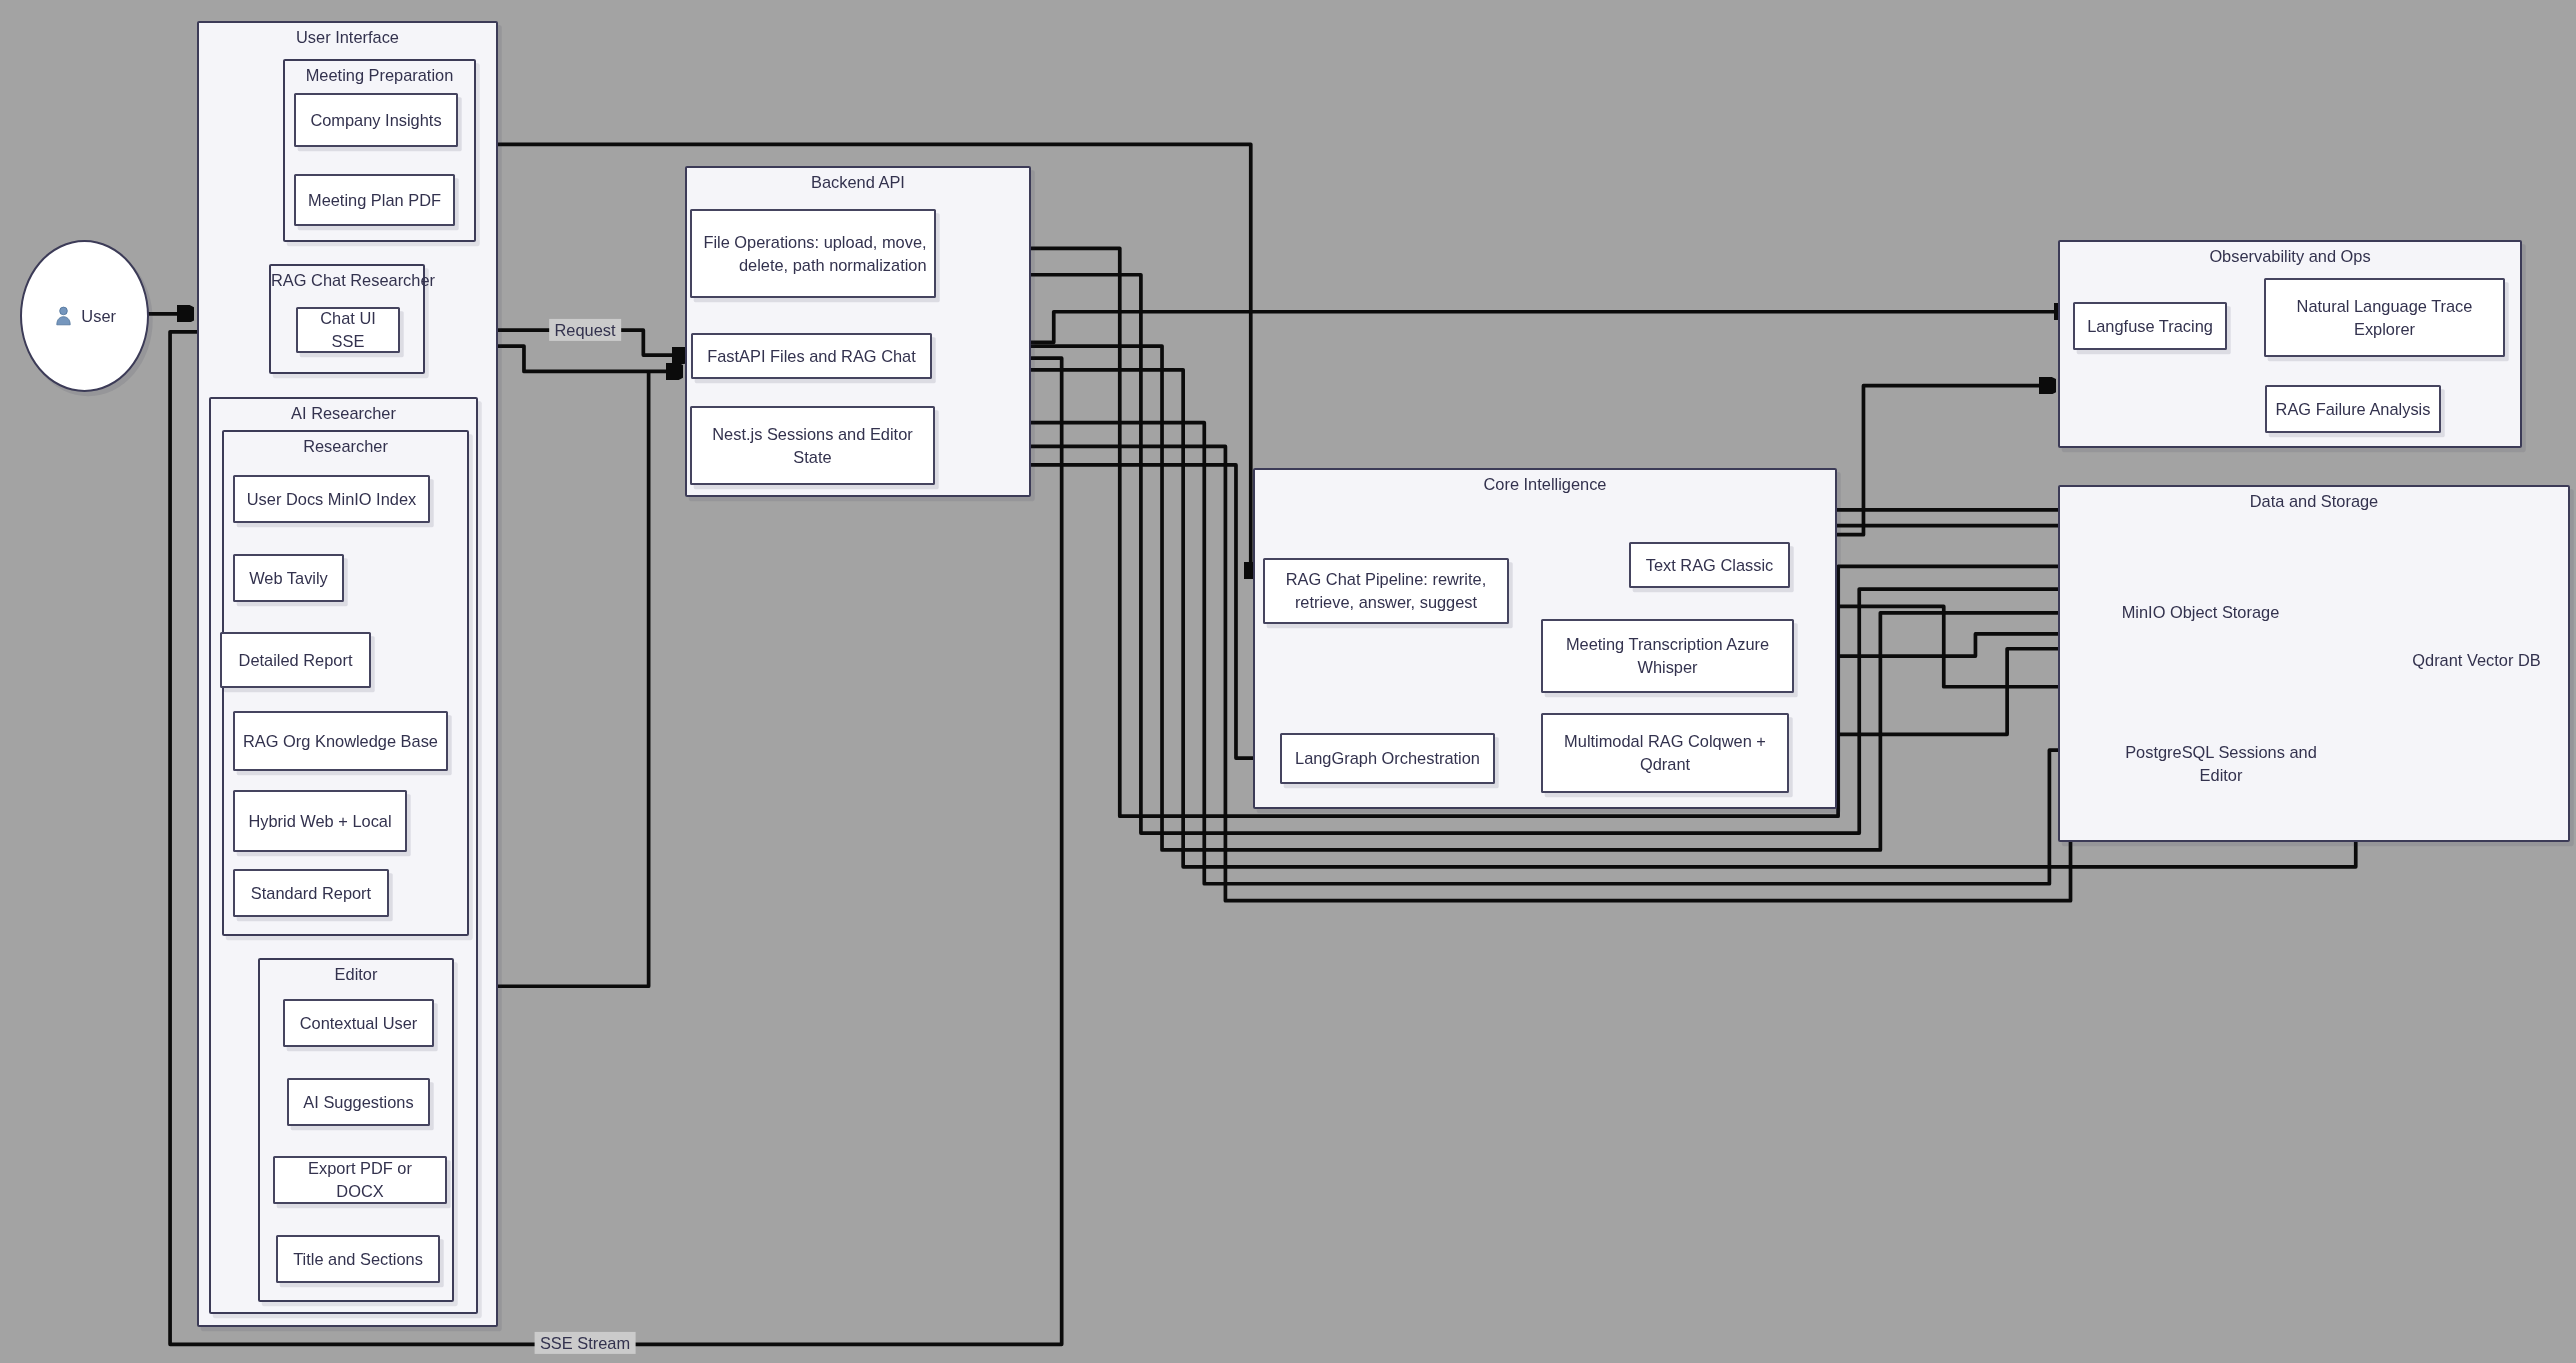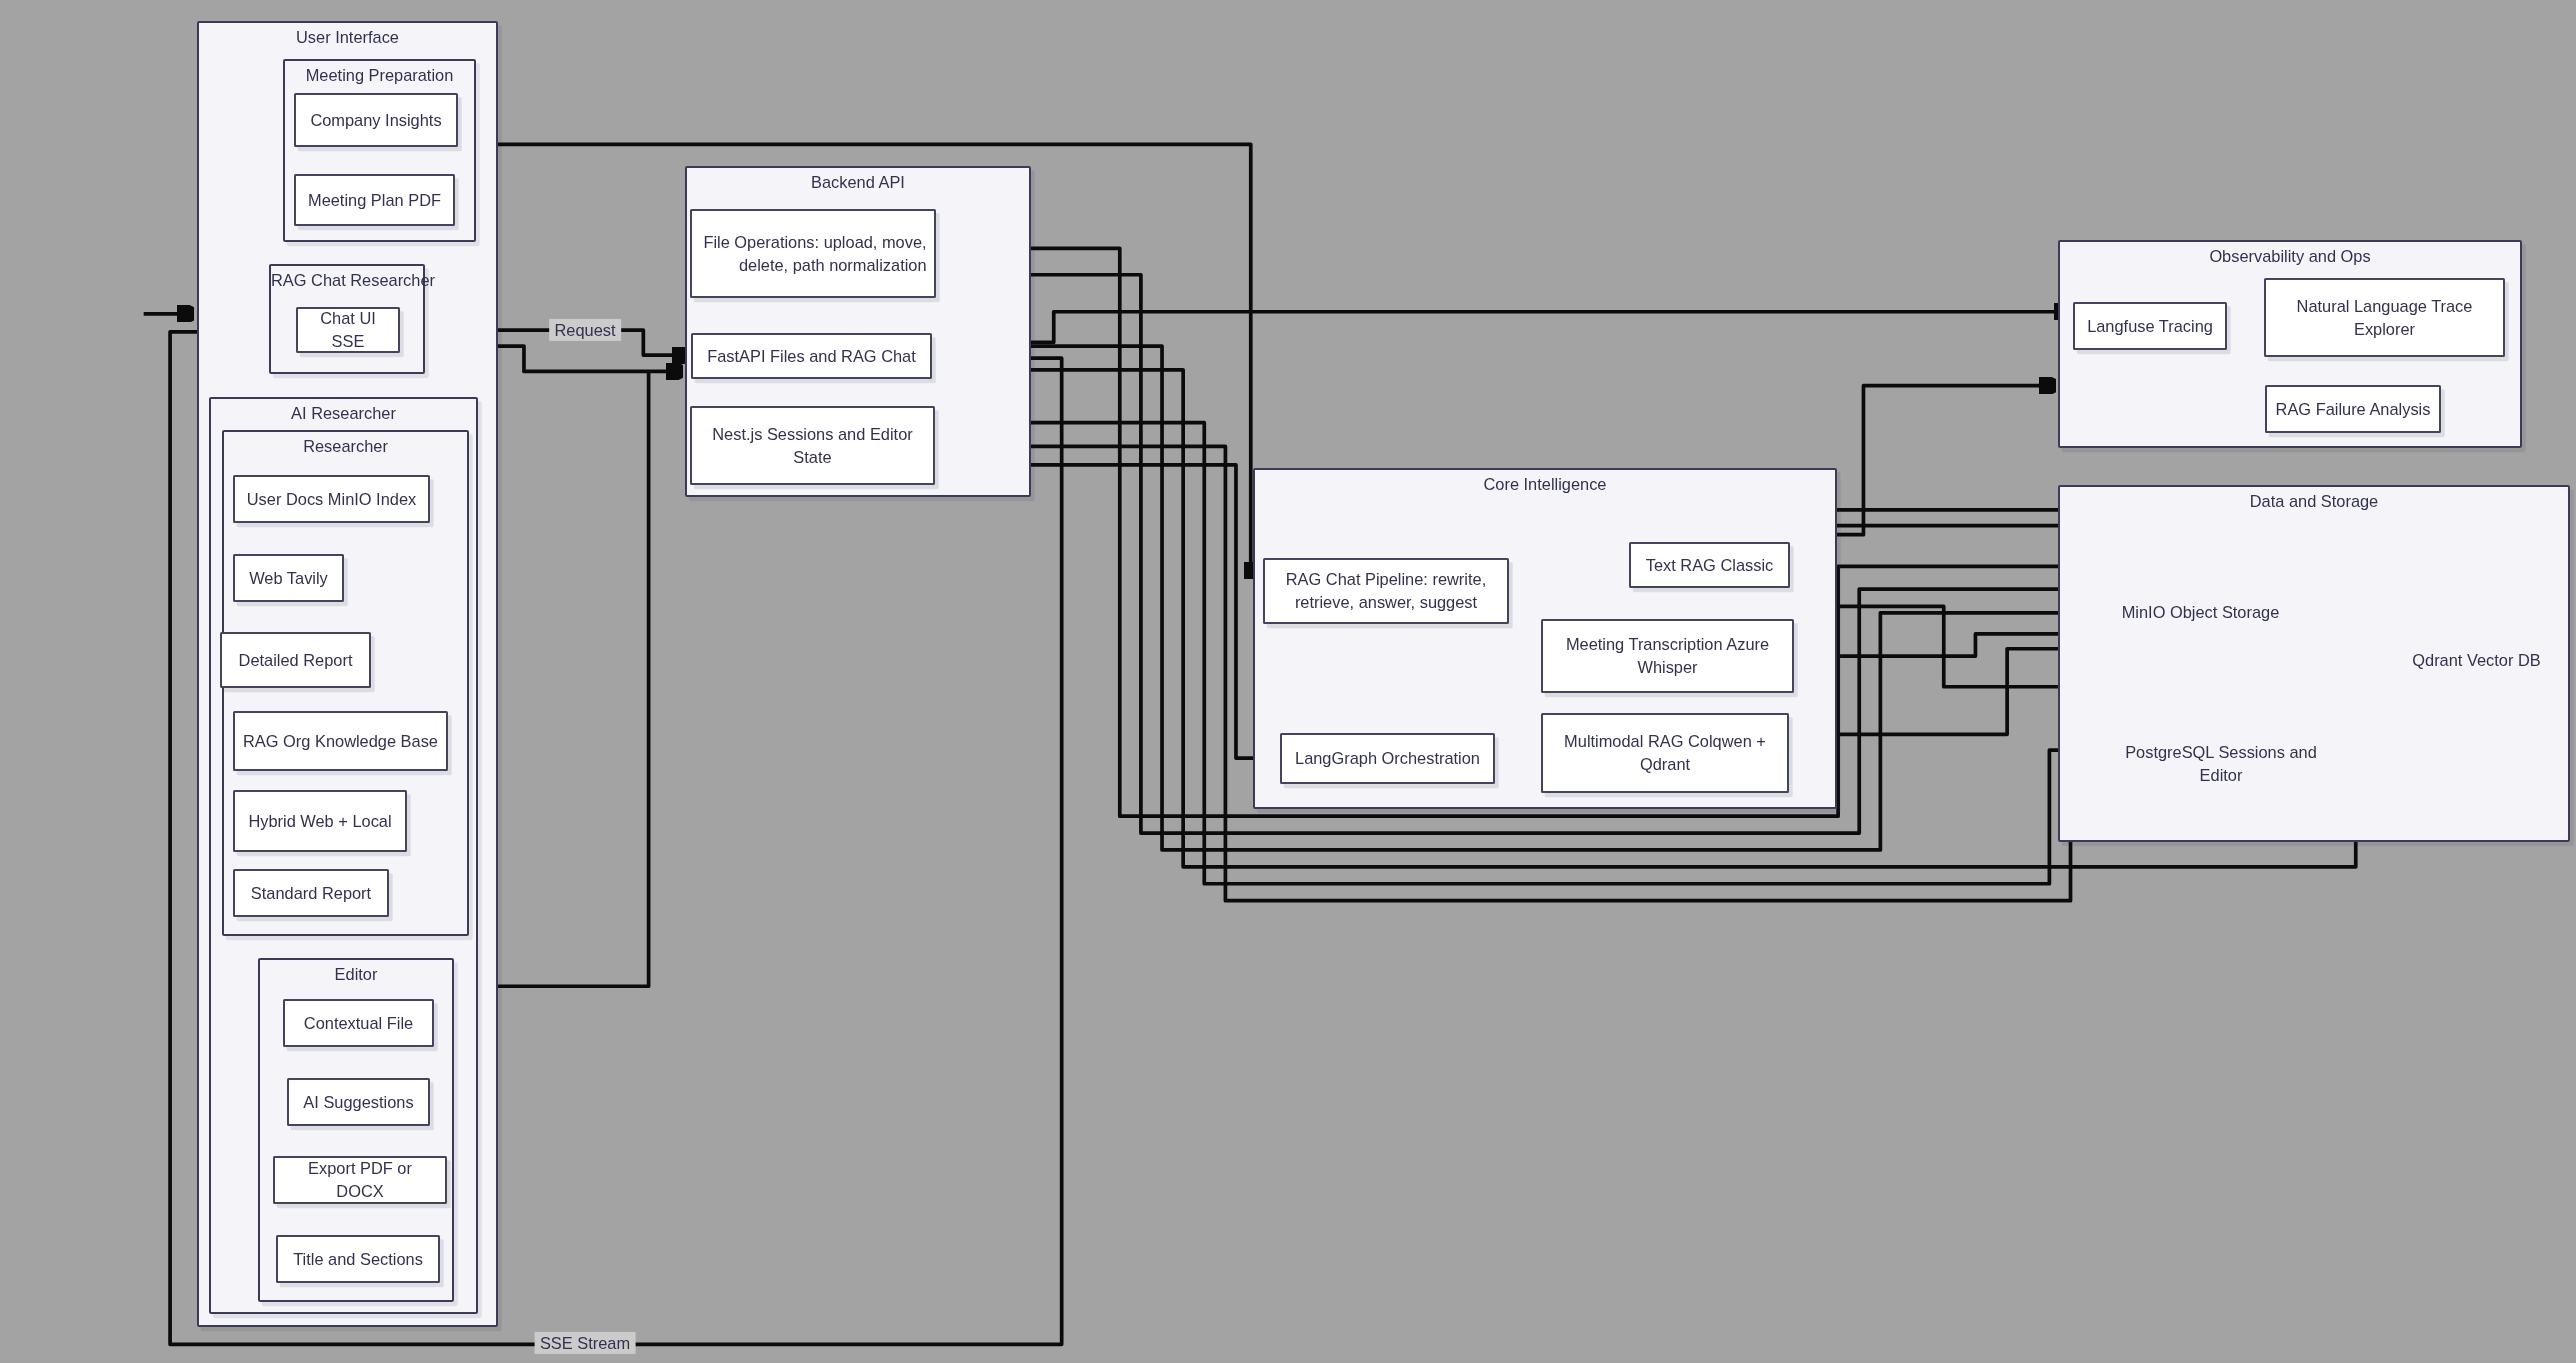--- a/index.html
+++ b/index.html
@@ -138,20 +138,27 @@
   </div>
 
   <div class="container" style="left:2058px;top:240px;width:460px;height:204px;">
     <div class="container-title">Observability and Ops</div>
   </div>
 
   <div class="container" style="left:2058px;top:485px;width:508px;height:353px;">
     <div class="container-title">Data and Storage</div>
   </div>
 
+  <div class="actor">
+    <svg viewBox="0 0 24 24" width="23" height="26.4" aria-hidden="true">
+      <circle cx="12" cy="6.5" r="4" fill="#7596bd" stroke="#4a6f96" stroke-width="0.8"></circle>
+      <path d="M5 21 C5 14.5 9 12.5 12 12.5 C15 12.5 19 14.5 19 21 Z" fill="#7596bd" stroke="#4a6f96" stroke-width="0.8"></path>
+    </svg>
+    <span>User</span>
+  </div>
 
   <div class="node" style="left:294px;top:93px;width:164px;height:54px;">
     <span>Company Insights</span>
   </div>
   <div class="node" style="left:294px;top:174px;width:161px;height:52px;">
     <span>Meeting Plan PDF</span>
   </div>
   <div class="node" style="left:296px;top:307px;width:104px;height:46px;">
     <span>Chat UI SSE</span>
   </div>
@@ -169,21 +176,21 @@
     <span>RAG Org Knowledge Base</span>
   </div>
   <div class="node" style="left:233px;top:790px;width:174px;height:62px;">
     <span>Hybrid Web + Local</span>
   </div>
   <div class="node" style="left:233px;top:869px;width:156px;height:48px;">
     <span>Standard Report</span>
   </div>
 
   <div class="node" style="left:283px;top:999px;width:151px;height:48px;">
-    <span>Contextual File</span>
+    <span>Contextual User</span>
   </div>
   <div class="node" style="left:287px;top:1078px;width:143px;height:48px;">
     <span>AI Suggestions</span>
   </div>
   <div class="node" style="left:273px;top:1156px;width:174px;height:48px;">
     <span>Export PDF or DOCX</span>
   </div>
   <div class="node" style="left:276px;top:1235px;width:164px;height:48px;">
     <span>Title and Sections</span>
   </div>

